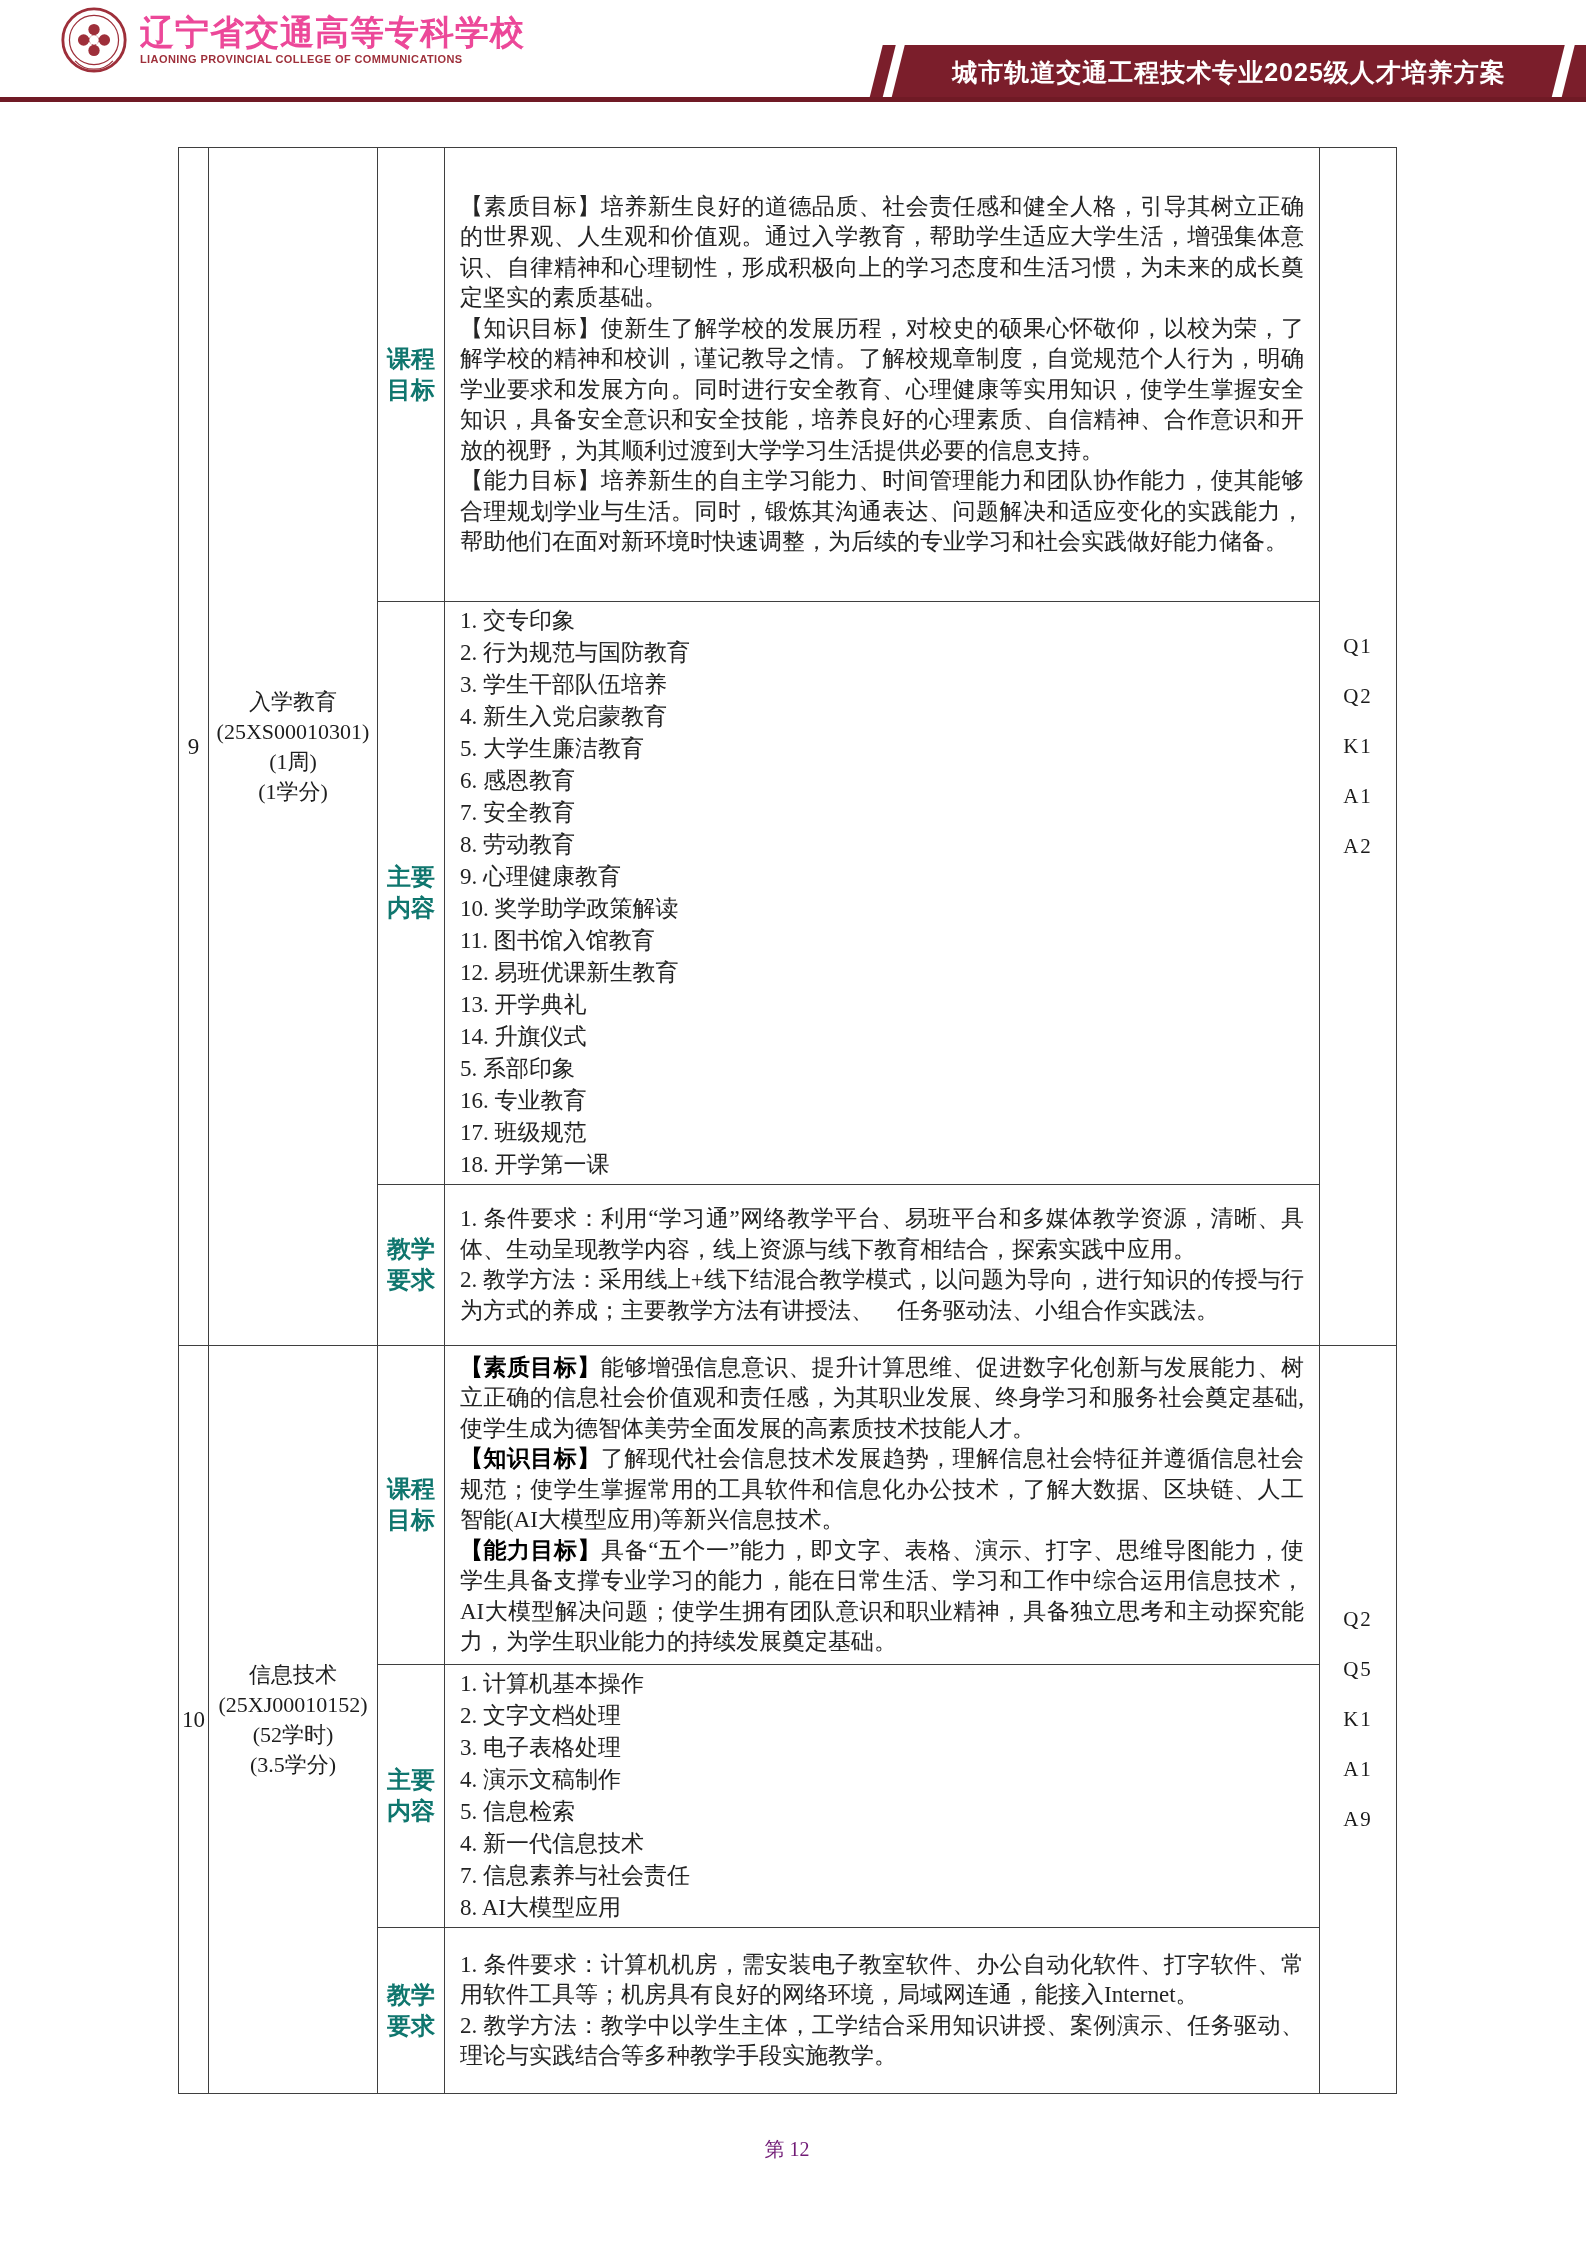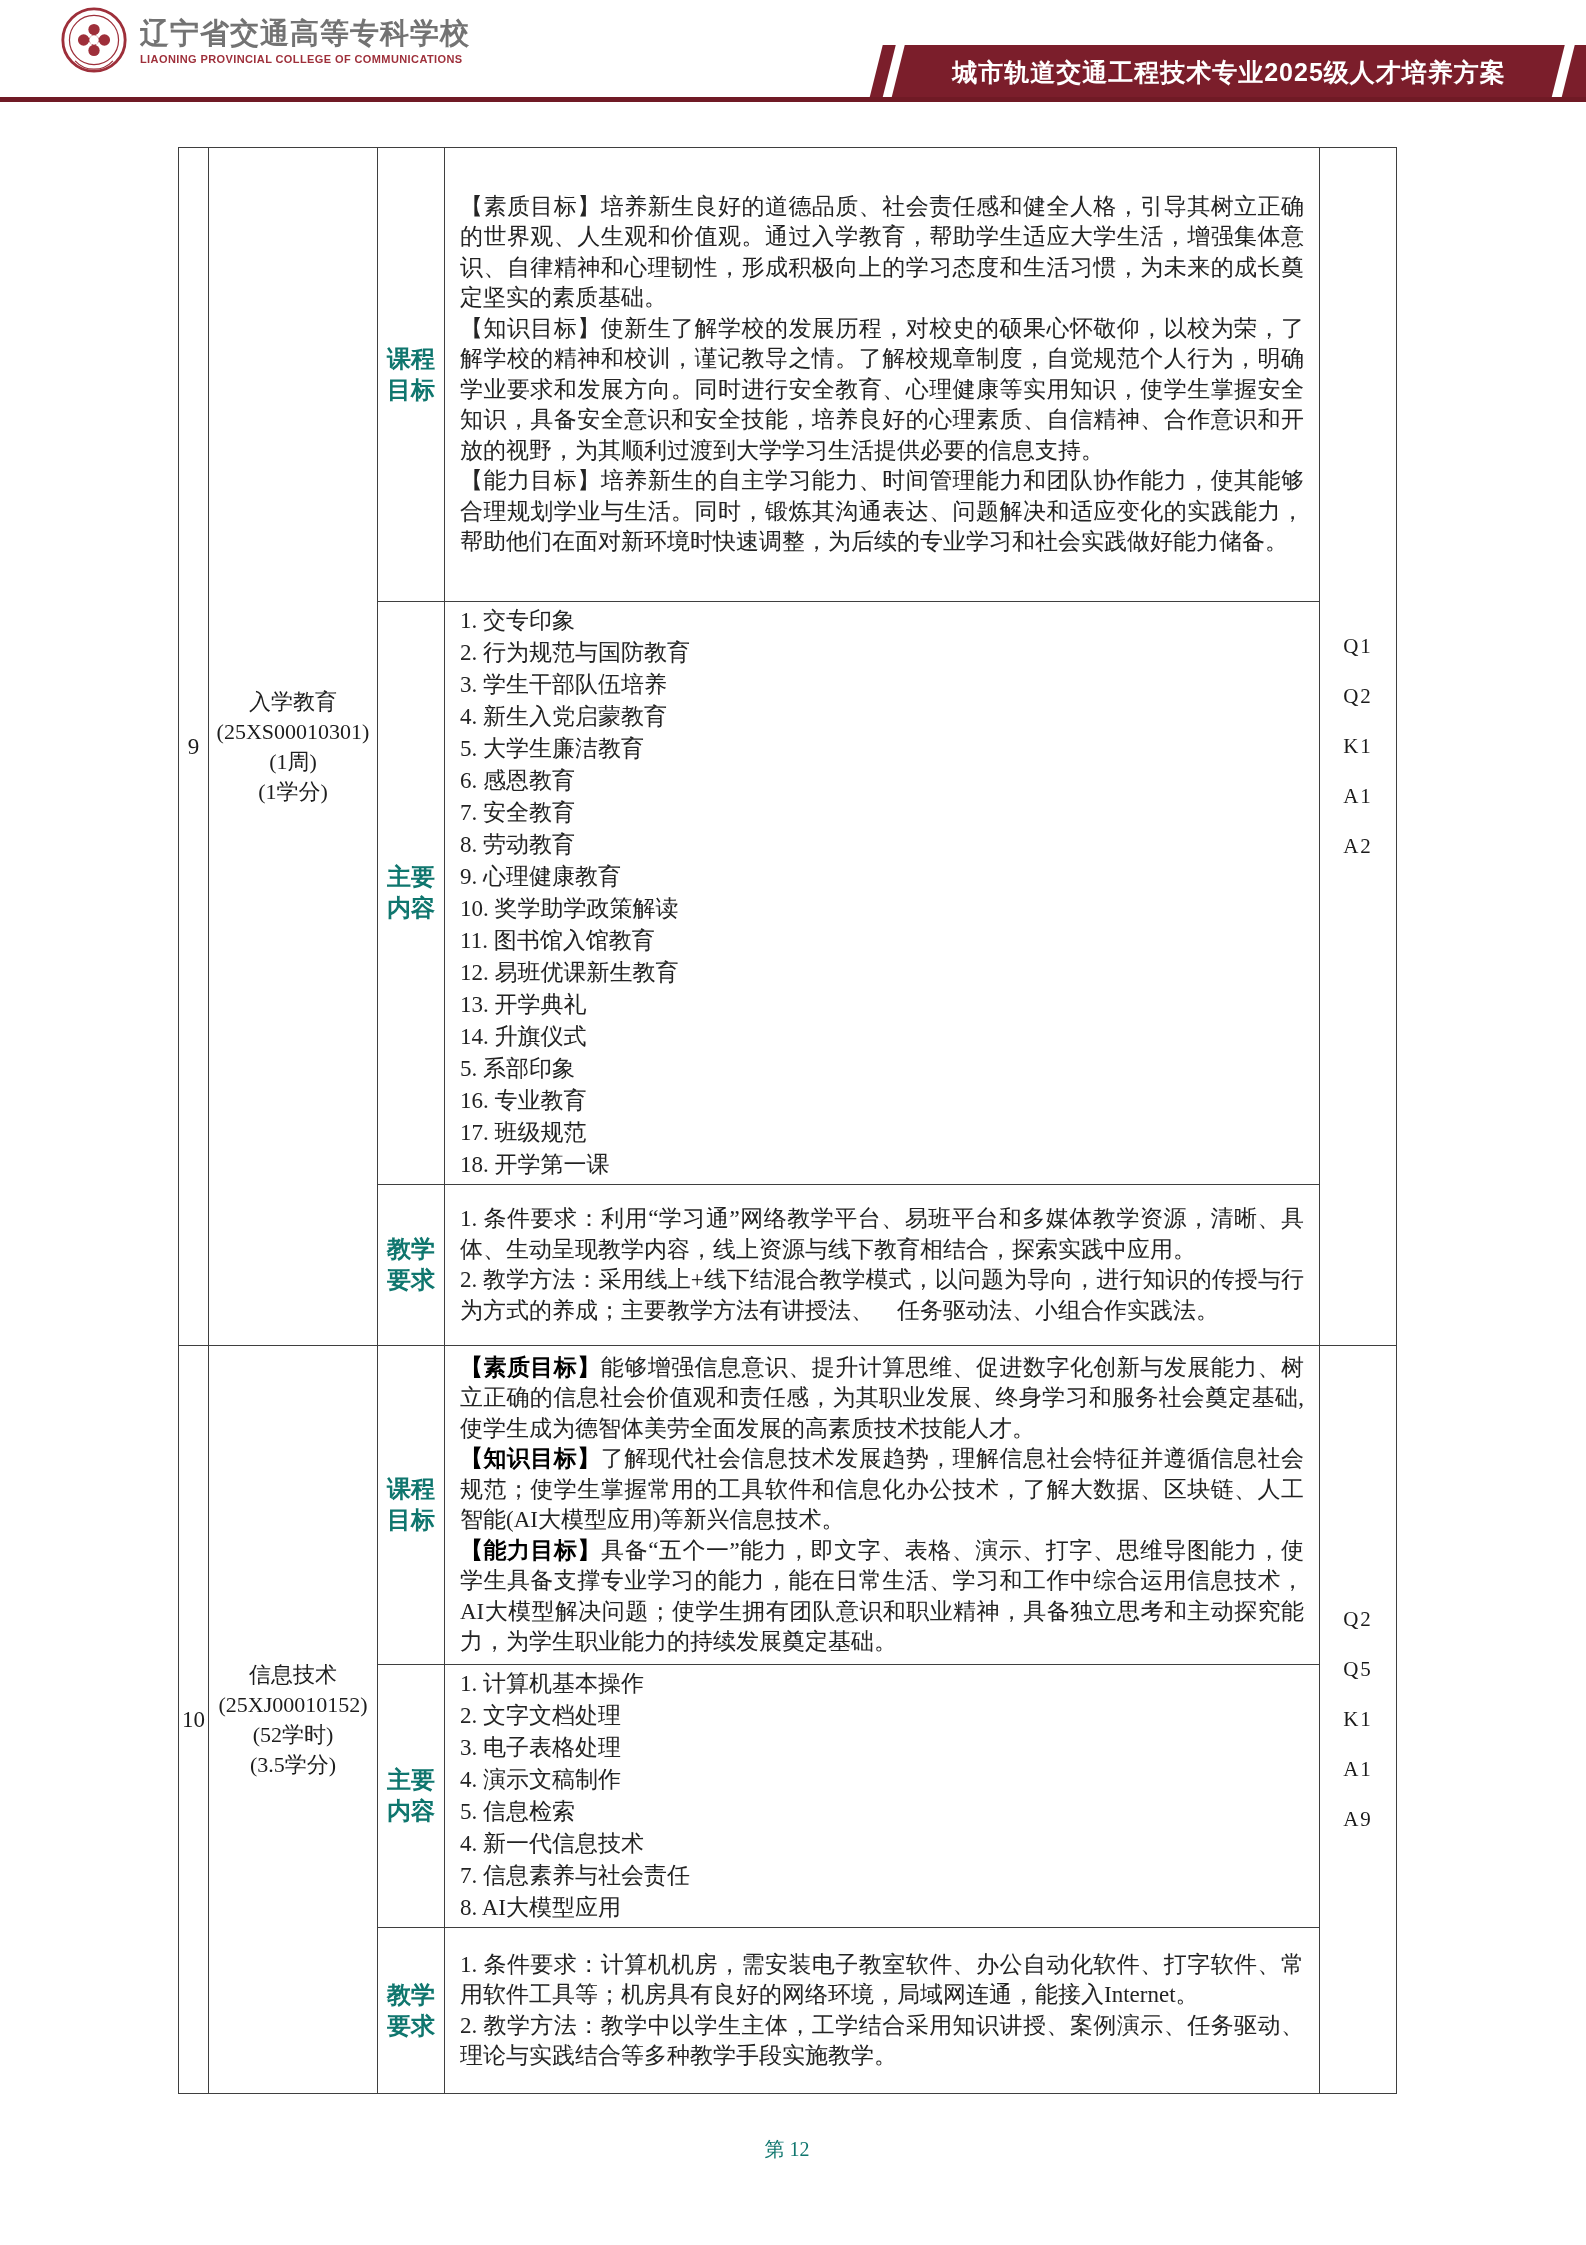--- a/index.html
+++ b/index.html
@@ -5,21 +5,21 @@
   html,body{margin:0;padding:0;background:#ffffff;}
   .page{
     position:relative;width:1586px;height:2245px;background:#ffffff;
     font-family:"Liberation Serif","DejaVu Serif",serif;color:#1d1d1d;overflow:hidden;
   }
   
   .brand{position:absolute;left:60px;top:6px;display:flex;align-items:center;gap:12px;}
   .seal{width:68px;height:68px;flex:0 0 auto;}
   .brand-text{display:flex;flex-direction:column;}
   .school-cn{
-    font-size:29px;font-weight:bold;color:#737373;letter-spacing:1px;
+    font-size:34px;font-weight:bold;color:#ec4899;letter-spacing:1px;
     font-family:"Liberation Serif","DejaVu Serif",serif;line-height:36px;
   }
   .school-en{
     font-size:11px;color:#9e2f3a;letter-spacing:0.4px;margin-top:2px;
     font-family:"Liberation Sans","DejaVu Sans",sans-serif;font-weight:bold;
   }
   .banner{position:absolute;top:45px;left:852px;right:0;height:54px;}
   .banner-bg{position:absolute;left:46px;right:28px;top:0;bottom:0;background:#7b1e2b;transform:skewX(-14deg);}
   .stripe{position:absolute;top:0;bottom:0;background:#7b1e2b;transform:skewX(-14deg);}
   .stripe-left{left:24px;width:13px;}
@@ -51,21 +51,21 @@
   
   tbody tr:nth-child(1) .c-label{height:449px;}
   tbody tr:nth-child(2) .c-label{height:570px;}
   tbody tr:nth-child(3) .c-label{height:156px;}
   tbody tr:nth-child(4) .c-label{height:314px;}
   tbody tr:nth-child(5) .c-label{height:252px;}
   tbody tr:nth-child(6) .c-label{height:161px;}
   
   .footer{
     position:absolute;top:2136px;left:0;right:12px;text-align:center;
-    font-size:20px;color:#0f766e;font-family:"Liberation Serif","DejaVu Serif",serif;
+    font-size:20px;color:#701a75;font-family:"Liberation Serif","DejaVu Serif",serif;
   }
 </style>
 </head>
 <body>
 
 <div class="page">
 
   <div class="brand">
     <svg class="seal" viewBox="0 0 72 72">
       <circle cx="36" cy="36" r="33" fill="#ffffff" stroke="#9e2f3a" stroke-width="3"></circle>

